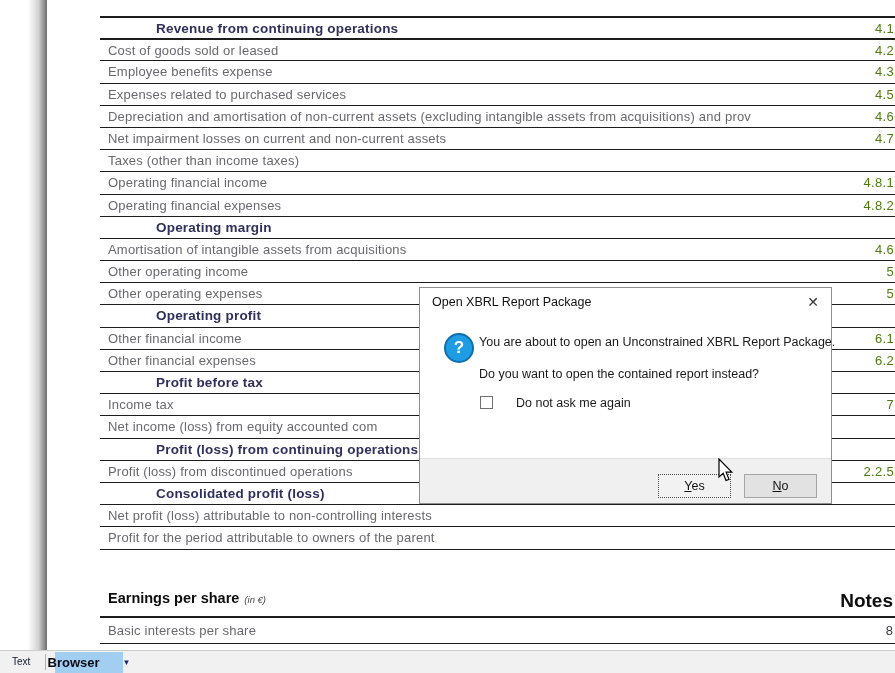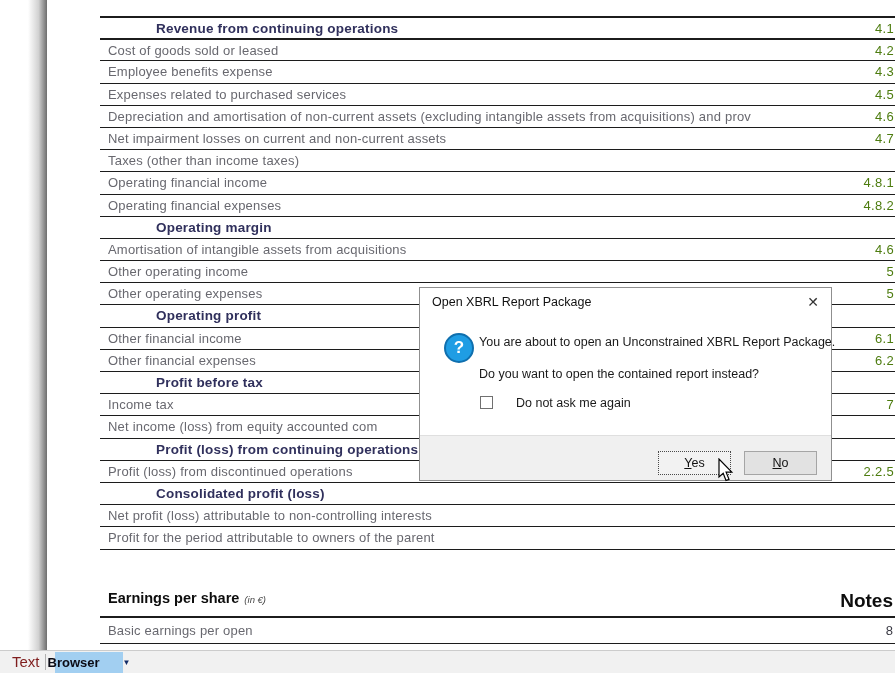--- a/index.html
+++ b/index.html
@@ -30,21 +30,21 @@
   .eps-line1 { position:absolute; left:100px; right:0; top:616px; height:2px; background:#1c1c1c; }
   .eps-line2 { position:absolute; left:100px; right:0; top:643px; height:1px; background:#1c1c1c; }
   .eps-row { position:absolute; left:100px; right:0; height:24px; }
   .eps-row.r0 { top:620px; }
   .eps-row.r1 { top:645px; }
   .eps-row .lbl { position:absolute; left:8px; top:3px; font-size:13px;
     color:var(--text_color,#68686f); letter-spacing:.2px; white-space:nowrap; }
   .eps-row .note { position:absolute; right:2px; top:3px; font-size:13px; color:#3a3a44; }
 
   
-  .dialog { position:absolute; left:419px; top:287px; width:413px; height:194px;
+  .dialog { position:absolute; left:419px; top:287px; width:413px; height:217px;
     background:#ffffff; border:1px solid #8f8f8f; z-index:20; font-size:12.5px; color:#1a1a1a; }
   .dlg-title { position:absolute; left:12px; top:7px; font-size:12.5px; color:#111; }
   .dlg-close { position:absolute; right:6px; top:2px; width:24px; height:24px;
     text-align:center; line-height:24px; font-size:14px; color:#333; cursor:default; }
   .dlg-icon { position:absolute; left:24px; top:45px; width:30px; height:30px; border-radius:50%;
     background:#1f9de4; border:2px solid #0f6fae; color:#ffffff; font-weight:bold;
     font-size:17px; text-align:center; line-height:26px; }
   .dlg-msg1 { position:absolute; left:59px; top:47px; white-space:nowrap; }
   .dlg-msg2 { position:absolute; left:59px; top:79px; white-space:nowrap; }
   .dlg-checkrow { position:absolute; left:60px; top:108px; height:14px; }
@@ -58,21 +58,21 @@
   .dlg-btn .cap::first-letter { text-decoration:underline; }
   .btn-yes { left:238px; background:#f2f2f2; border:1px dotted #4a4a4a; }
   .btn-no  { left:324px; background:#e2e2e2; border:1px solid #a5a5a5; }
 
   
   .cursor { position:absolute; left:716px; top:458px; z-index:99; }
 
   
   .taskbar { position:absolute; left:0; right:0; bottom:0; height:23px;
     background:#f1f1f1; border-top:1px solid #cccccc; z-index:50; }
-  .tb-text { position:absolute; left:12px; top:0; line-height:22px; font-size:15px; color:#7f1d1d; }
+  .tb-text { position:absolute; left:12px; top:0; line-height:22px; font-size:10px; color:#0f172a; }
   .tb-sep { position:absolute; left:45px; top:3px; width:1px; height:16px; background:#b0b0b0; }
   .tb-browser { position:absolute; left:55px; top:1px; width:68px; height:21px;
     background:var(--accent_blue,#a2cff1); display:flex; align-items:center; justify-content:center;
     gap:23px; font-weight:bold; font-size:13px; color:#0a0a14; }
   .tb-caret { font-size:8px; color:#102a66; }
 </style>
 </head>
 <body>
 
 <div class="page-shadow"></div>
@@ -177,21 +177,21 @@
   </div>
 
 <div class="eps-head">
   <span class="eps-title">Earnings per share</span><span class="eps-unit">(in €)</span>
 </div>
 <div class="eps-notes">Notes</div>
 <div class="eps-line1"></div>
 <div class="eps-line2"></div>
 <div id="eps-table">
     <div class="eps-row r0">
-      <span class="lbl">Basic earnings per open</span>
+      <span class="lbl">Basic interests per share</span>
       <span class="note">8</span>
     </div>
     <div class="eps-row r1">
       <span class="lbl">Basic earnings per share from continuing operations</span>
       <span class="note"></span>
     </div>
   </div>
 
 <div class="dialog">
   <div class="dlg-title">Open XBRL Report Package</div>

